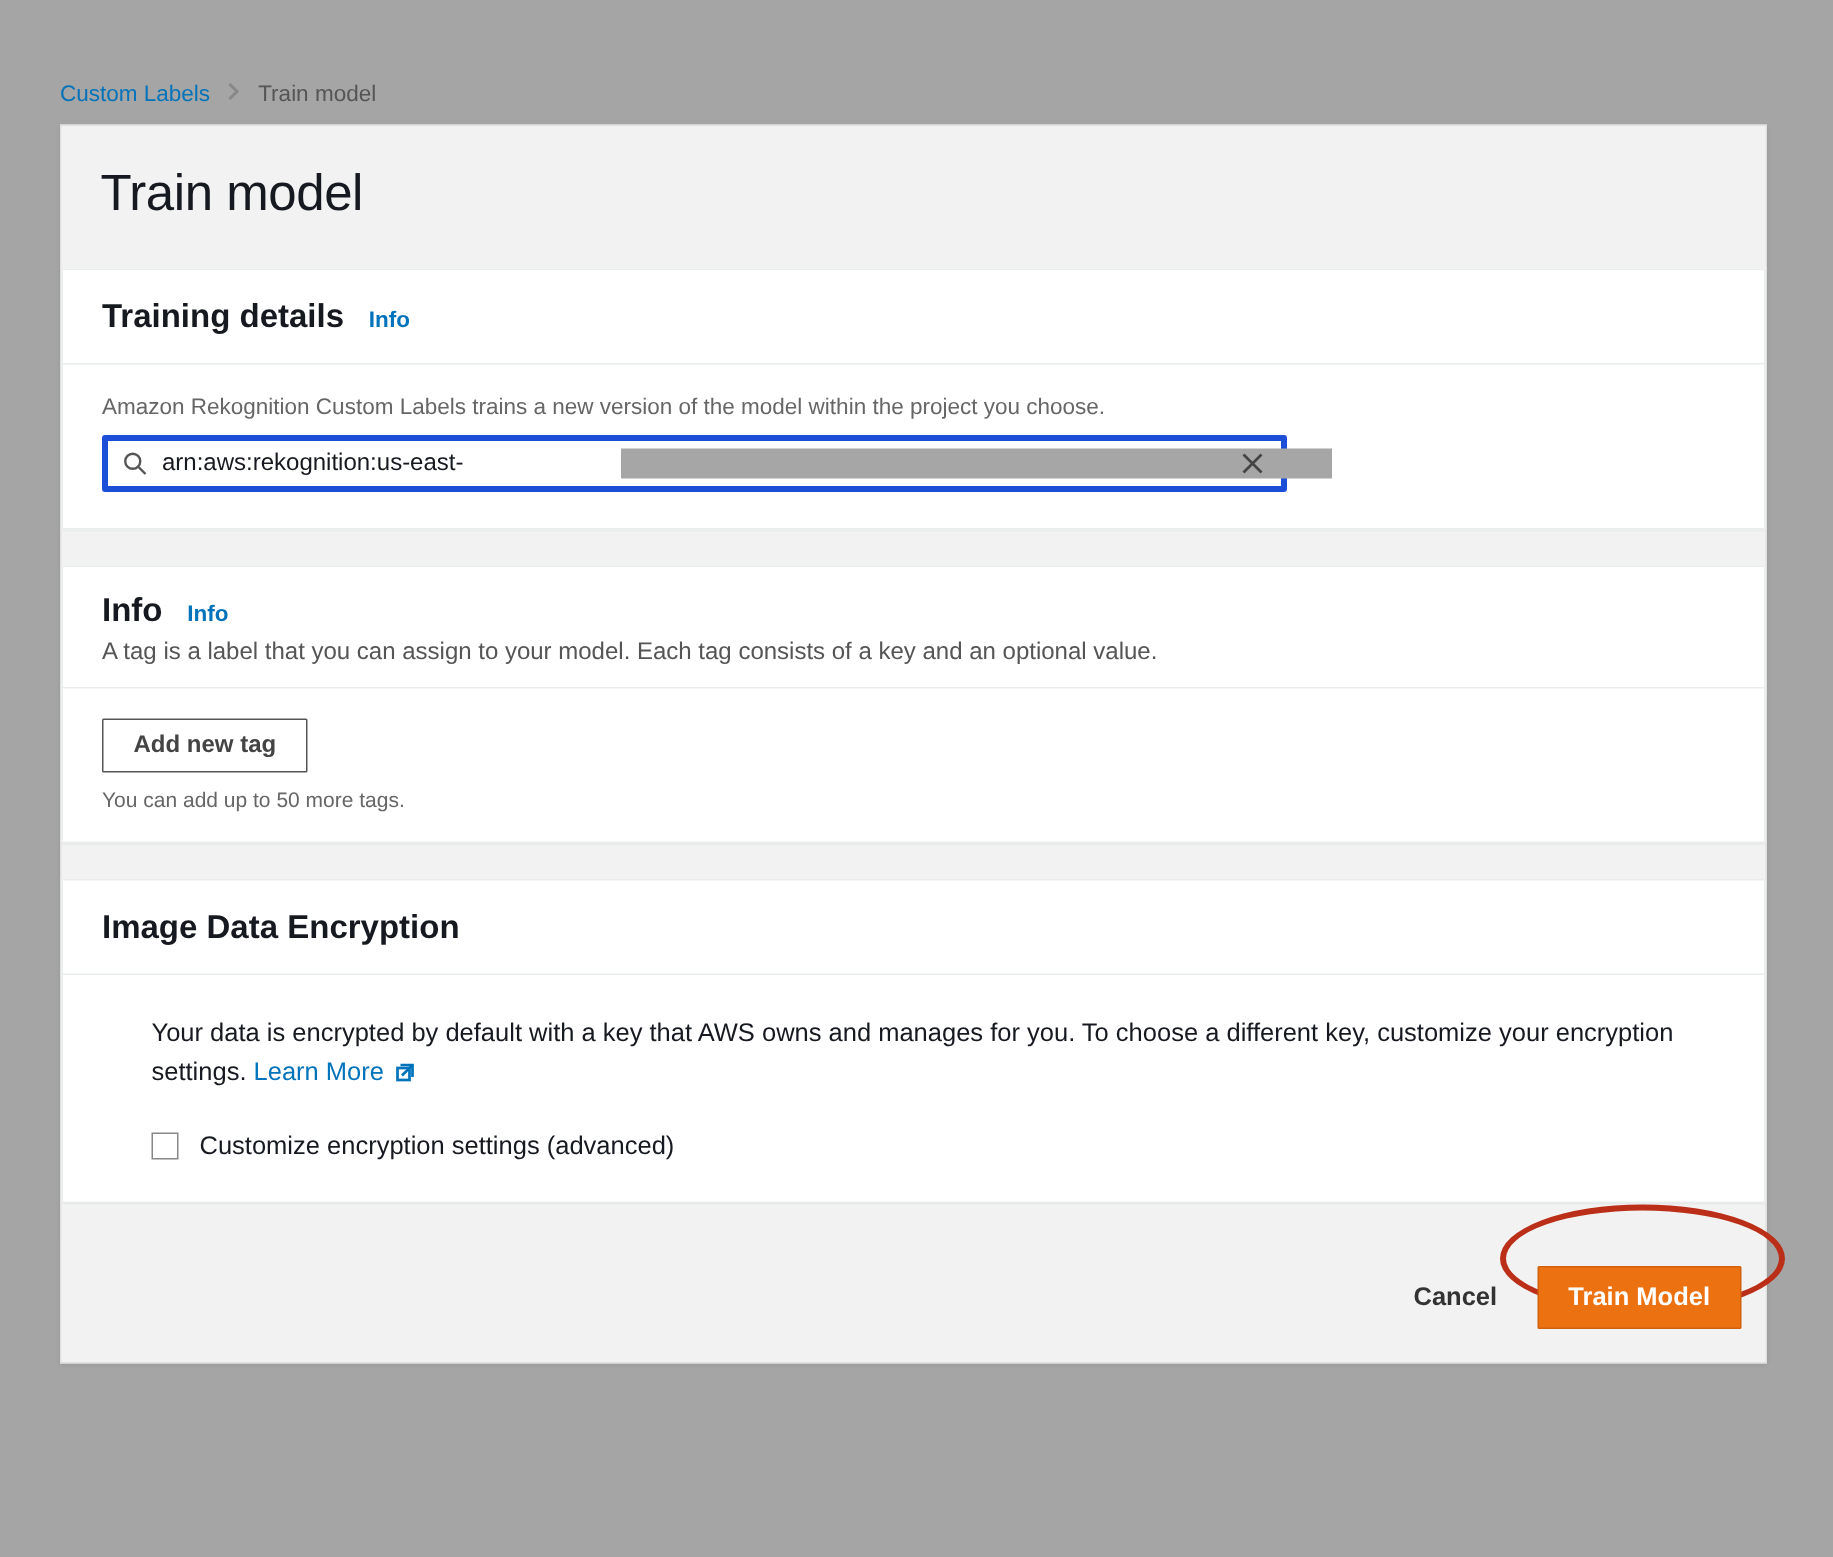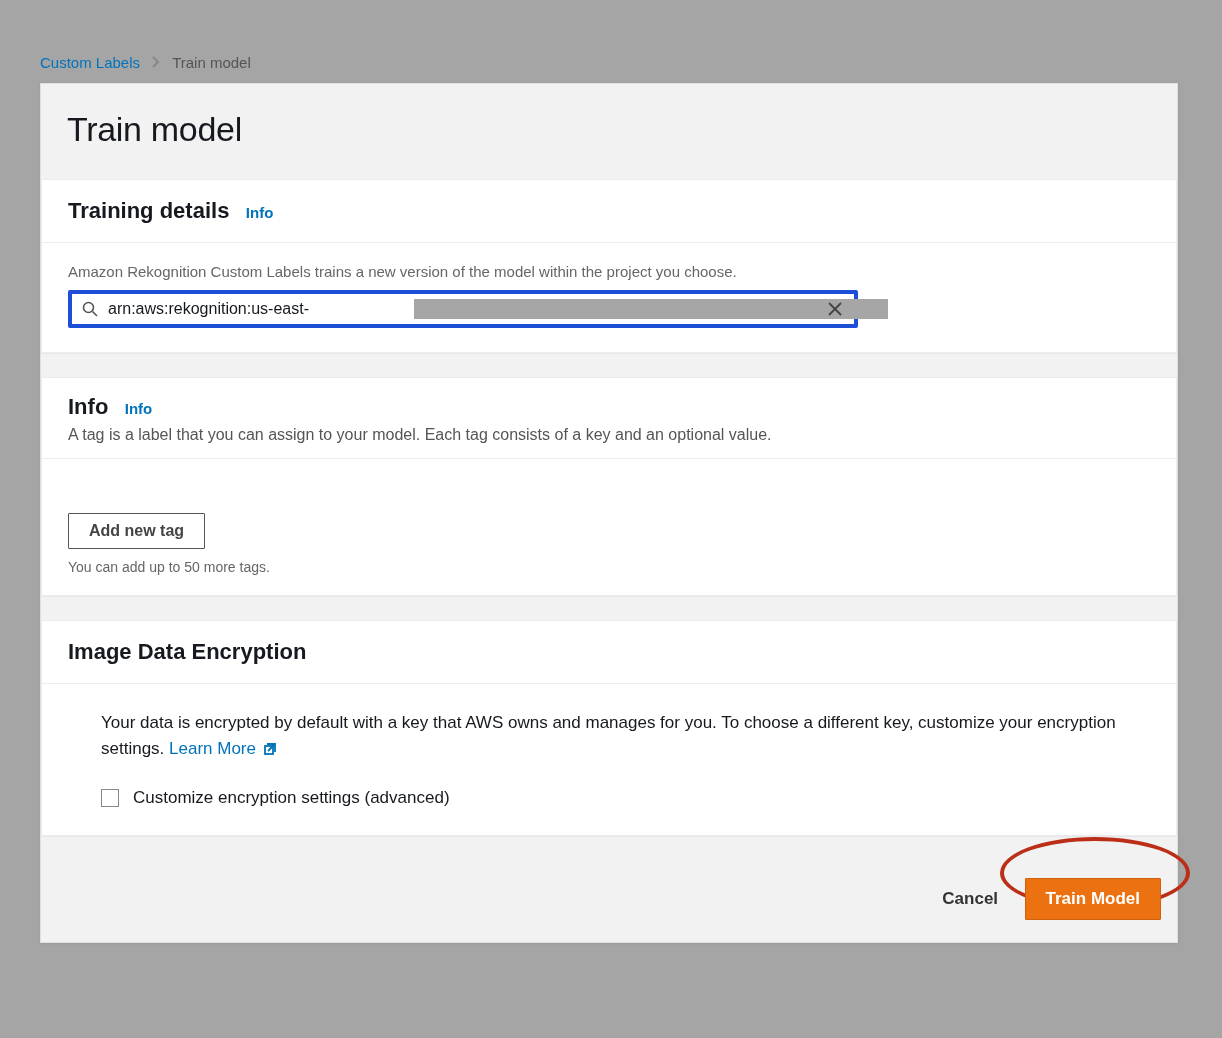--- a/index.html
+++ b/index.html
@@ -143,21 +143,20 @@
   }
   .btn-secondary {
     border: 1px solid #555;
     background: #fff;
     color: #444;
     font-weight: 800;
     font-size: 16px;
     padding: 8px 20px;
     cursor: pointer;
     border-radius: 1px;
-    margin-top: 34px;
   }
   .hint-small {
     font-size: 14px;
     color: #666;
     margin-top: 10px;
   }
   .enc-body {
     padding: 26px 26px 24px 38px;
     font-size: 17px;
     color: #16191f;

